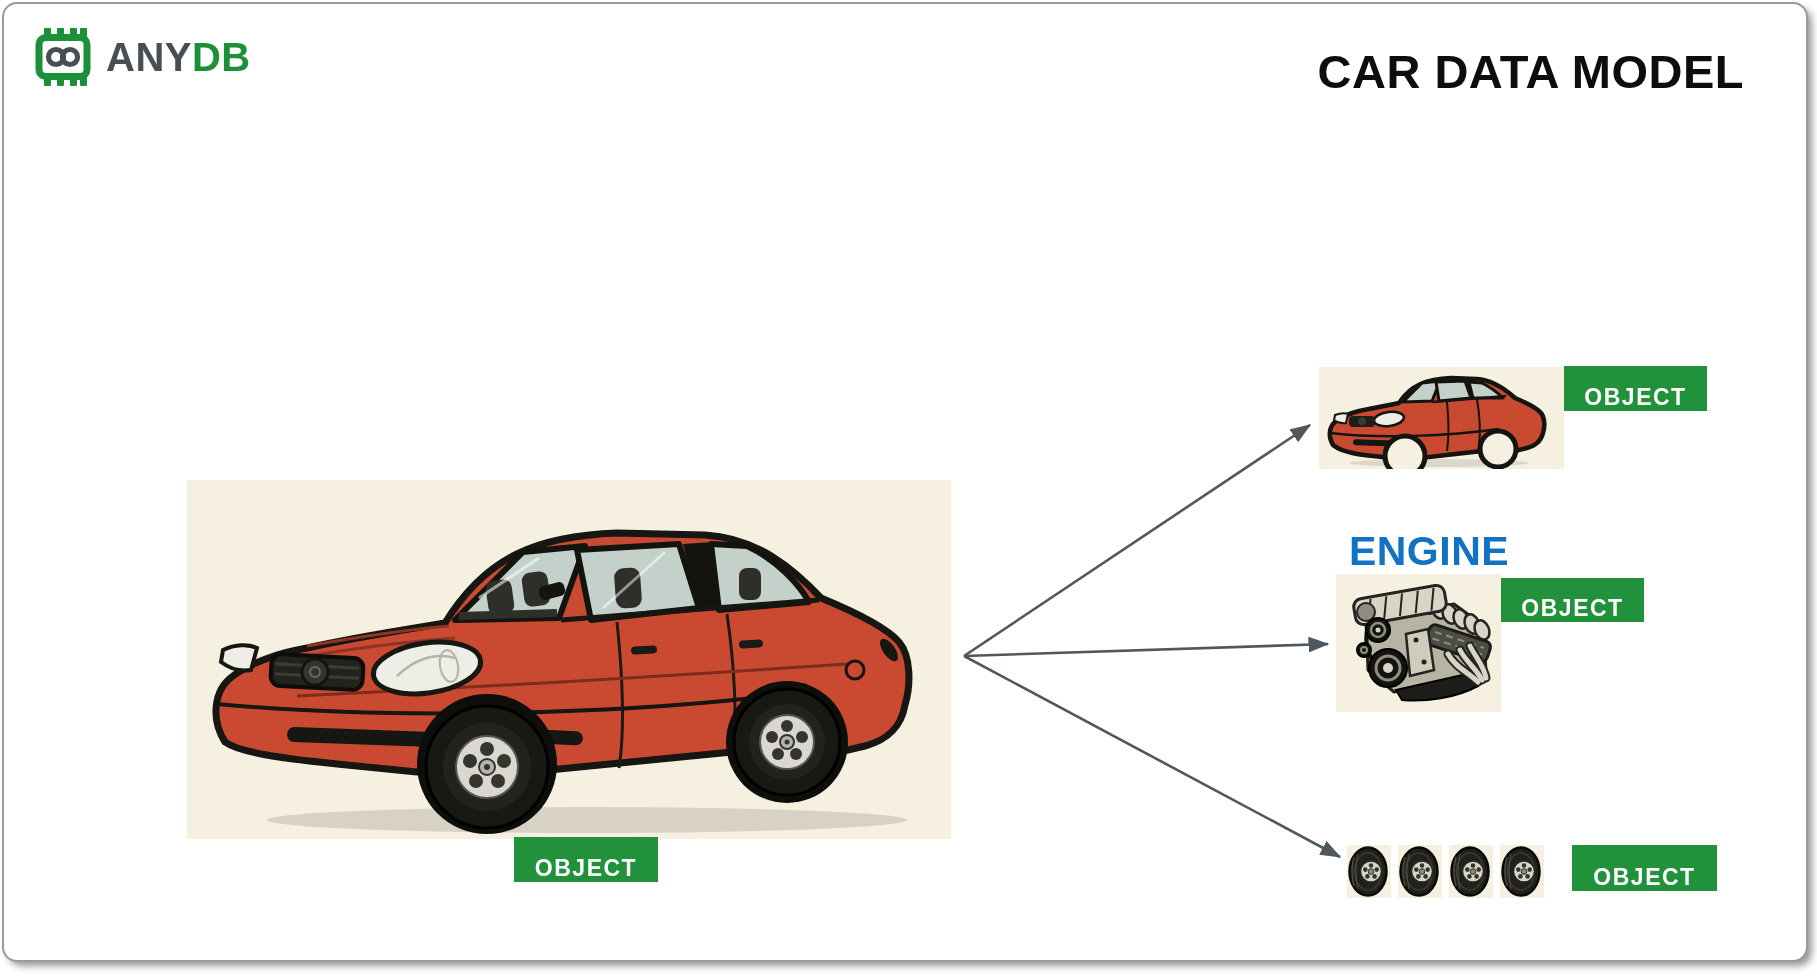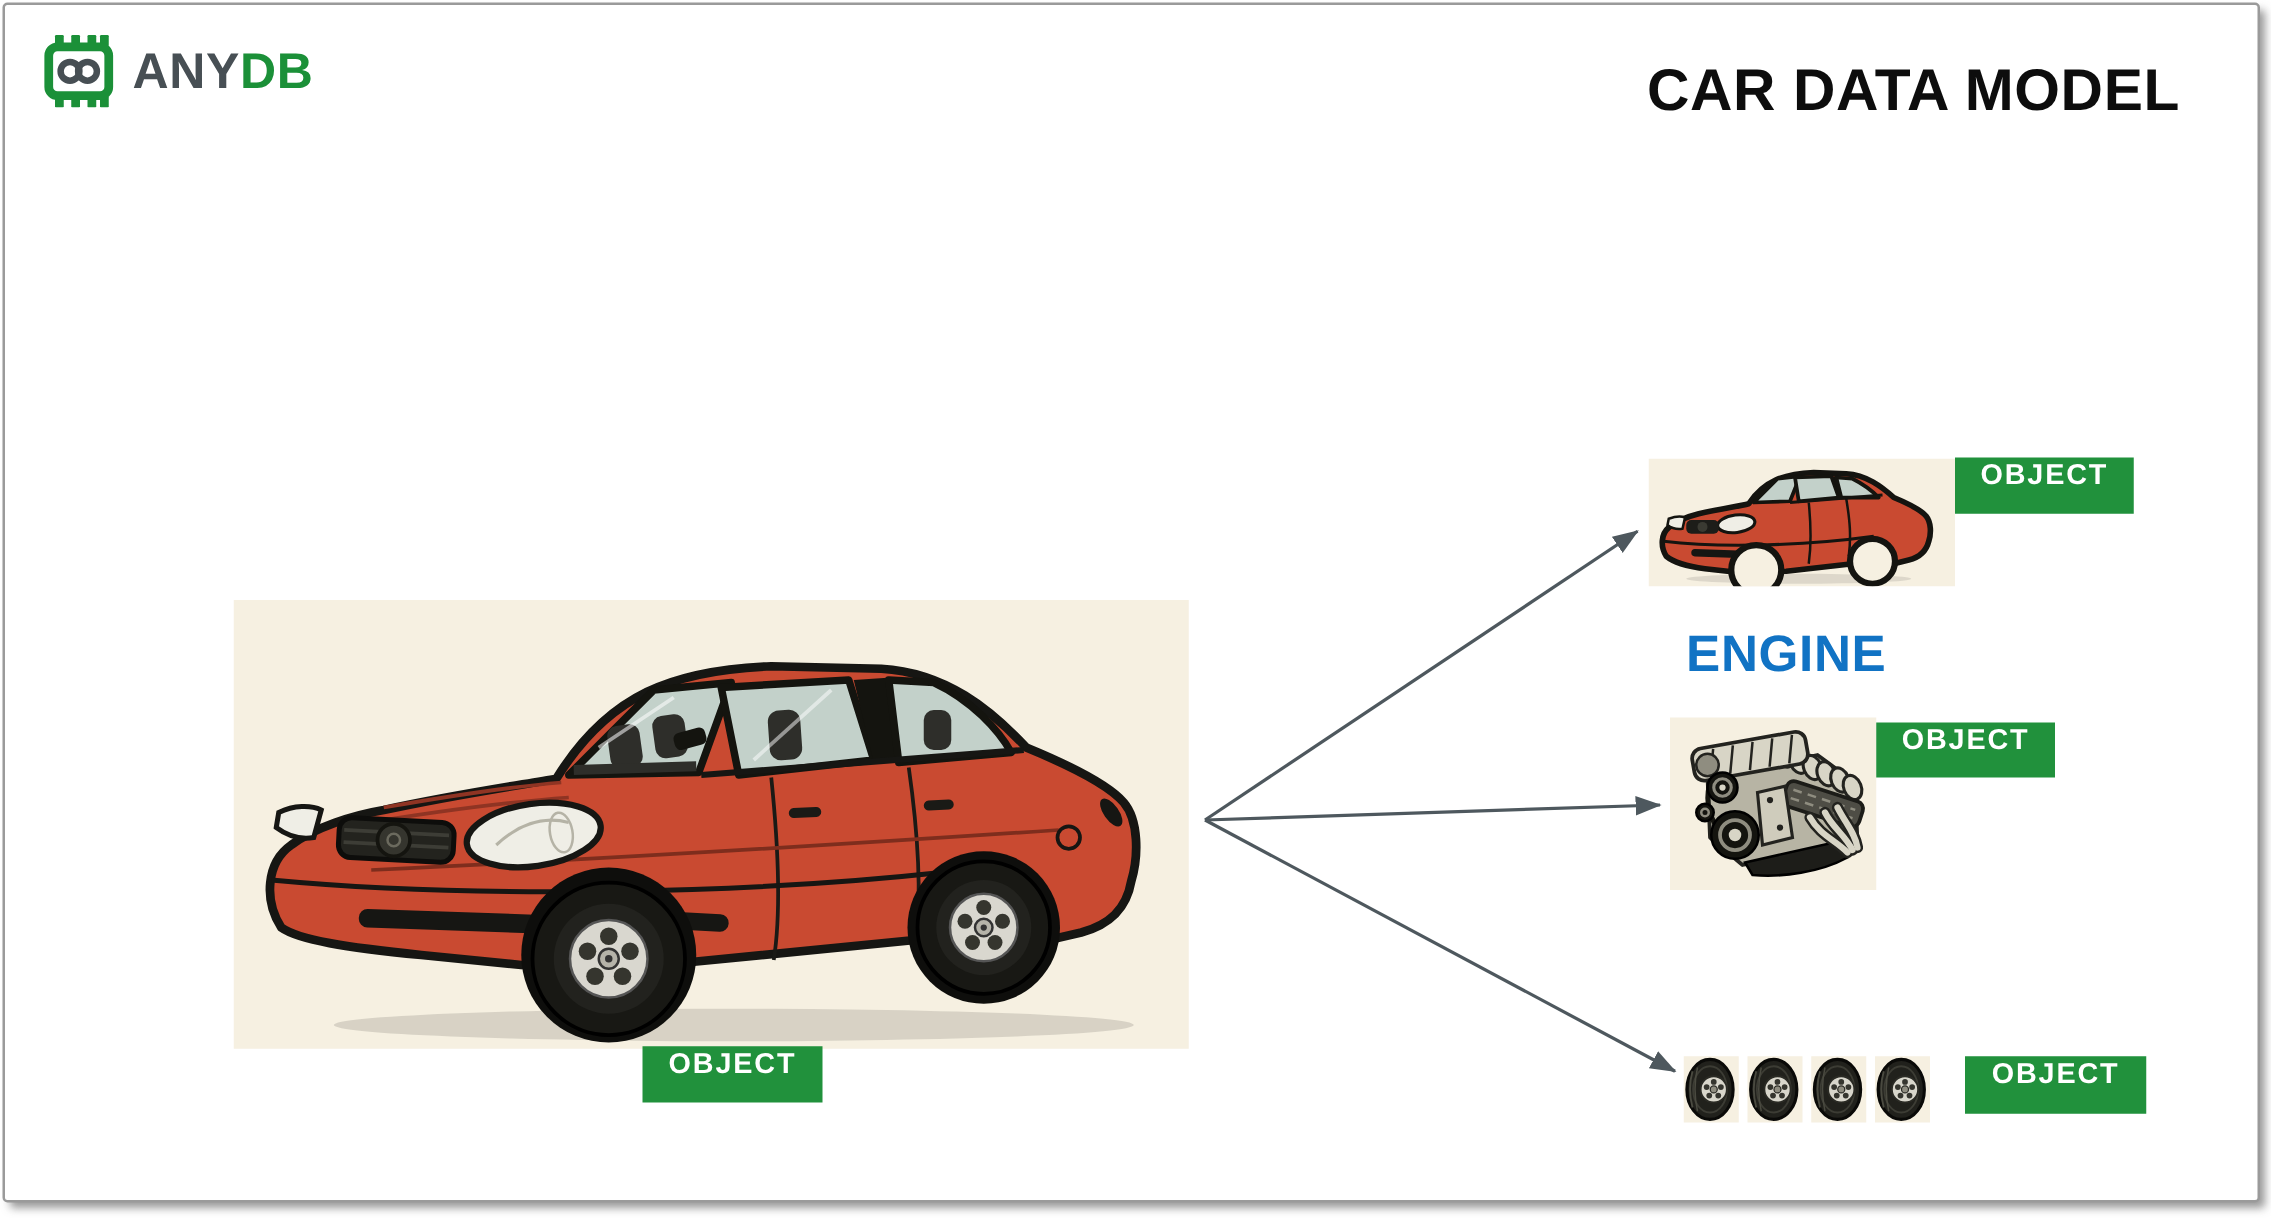--- a/index.html
+++ b/index.html
@@ -1,29 +1,29 @@
 <!DOCTYPE html>
 <html style="--label-blue: #1173c4; --badge-green: #21913c; --logo-green: #1b9038; --logo-gray: #474f54; --arrow-gray: #4e585e; --image-background: #f6f0e1; --car-red: #c94a31; --title-black: #0d0d0d;"><head>
 <meta charset="utf-8">
 <style>
   html,body{margin:0;padding:0;background:#ffffff;width:1817px;height:979px;overflow:hidden;
     font-family:"Liberation Sans", sans-serif;}
   .page{position:absolute;left:2px;top:2px;width:1802px;height:956px;background:#fff;
-    border:2px solid #9a9a9a;border-radius:4px;
+    border:2px solid #9a9a9a;border-radius:15px;
     box-shadow:5px 5px 7px -1px rgba(70,70,70,.55);}
   .brand{position:absolute;left:28px;top:24px;display:flex;align-items:center;gap:12px;}
   .brand-text{font-size:40px;font-weight:700;letter-spacing:.5px;color:var(--logo-gray,#474f54);line-height:1;}
   .brand-text .db{color:var(--logo-green,#1b9038);}
   .page-title{position:absolute;left:0;top:40px;width:1740px;text-align:right;
     font-size:47px;font-weight:700;letter-spacing:.5px;color:var(--title-black,#0d0d0d);}
   .node-label{position:absolute;width:200px;text-align:center;font-size:41px;font-weight:700;
     letter-spacing:.5px;color:var(--label-blue,#1173c4);line-height:1;}
   .node-image{position:absolute;background:var(--image-background,#f6f0e1);}
   .object-badge{position:absolute;background:var(--badge-green,#21913c);color:#fff;
-    display:flex;align-items:flex-start;justify-content:center;
+    display:flex;align-items:flex-end;justify-content:center;
     font-size:23px;font-weight:700;letter-spacing:1.5px;}
   .arrows{position:absolute;left:0;top:0;pointer-events:none;z-index:6;}
   .tire-row{position:absolute;left:1343px;top:841px;display:flex;gap:7px;}
   .tire-tile{width:44px;height:53px;background:var(--image-background,#f6f0e1);}
   svg{display:block;}
 </style>
 </head>
 <body>
 
 <div class="page">
@@ -172,21 +172,21 @@
       <path d="M 158,32 C 161,50 162,62 160,78" fill="none" stroke="#141410" stroke-width="2"></path>
       <circle cx="86" cy="89" r="20" fill="#f6f0e1" stroke="#141410" stroke-width="5"></circle>
       <circle cx="179" cy="82" r="18" fill="#f6f0e1" stroke="#141410" stroke-width="5"></circle>
     </svg>
   </div>
 
   <div class="object-badge" style="left:1560px;top:362px;width:143px;height:45px;">
     <span>OBJECT</span>
   </div>
 
-  <div class="node-label" style="left:1325px;top:499px;">ENGINE</div>
+  <div class="node-label" style="left:1325px;top:527px;">ENGINE</div>
 
   <div class="node-image" style="left:1332px;top:570px;width:165px;height:138px;">
     <svg width="165" height="138" viewBox="0 0 165 138">
 
       <path d="M 30,48 L 118,30 L 148,52 L 150,100 L 58,118 L 32,96 Z" fill="#b7b4a4" stroke="#23231f" stroke-width="3" stroke-linejoin="round"></path>
 
       <g fill="#d8d5c6" stroke="#23231f" stroke-width="2.5">
         <ellipse cx="92" cy="30" rx="7" ry="10" transform="rotate(-22 92 30)"></ellipse>
         <ellipse cx="103" cy="35" rx="7" ry="10" transform="rotate(-22 103 35)"></ellipse>
         <ellipse cx="114" cy="40" rx="7" ry="10" transform="rotate(-22 114 40)"></ellipse>

